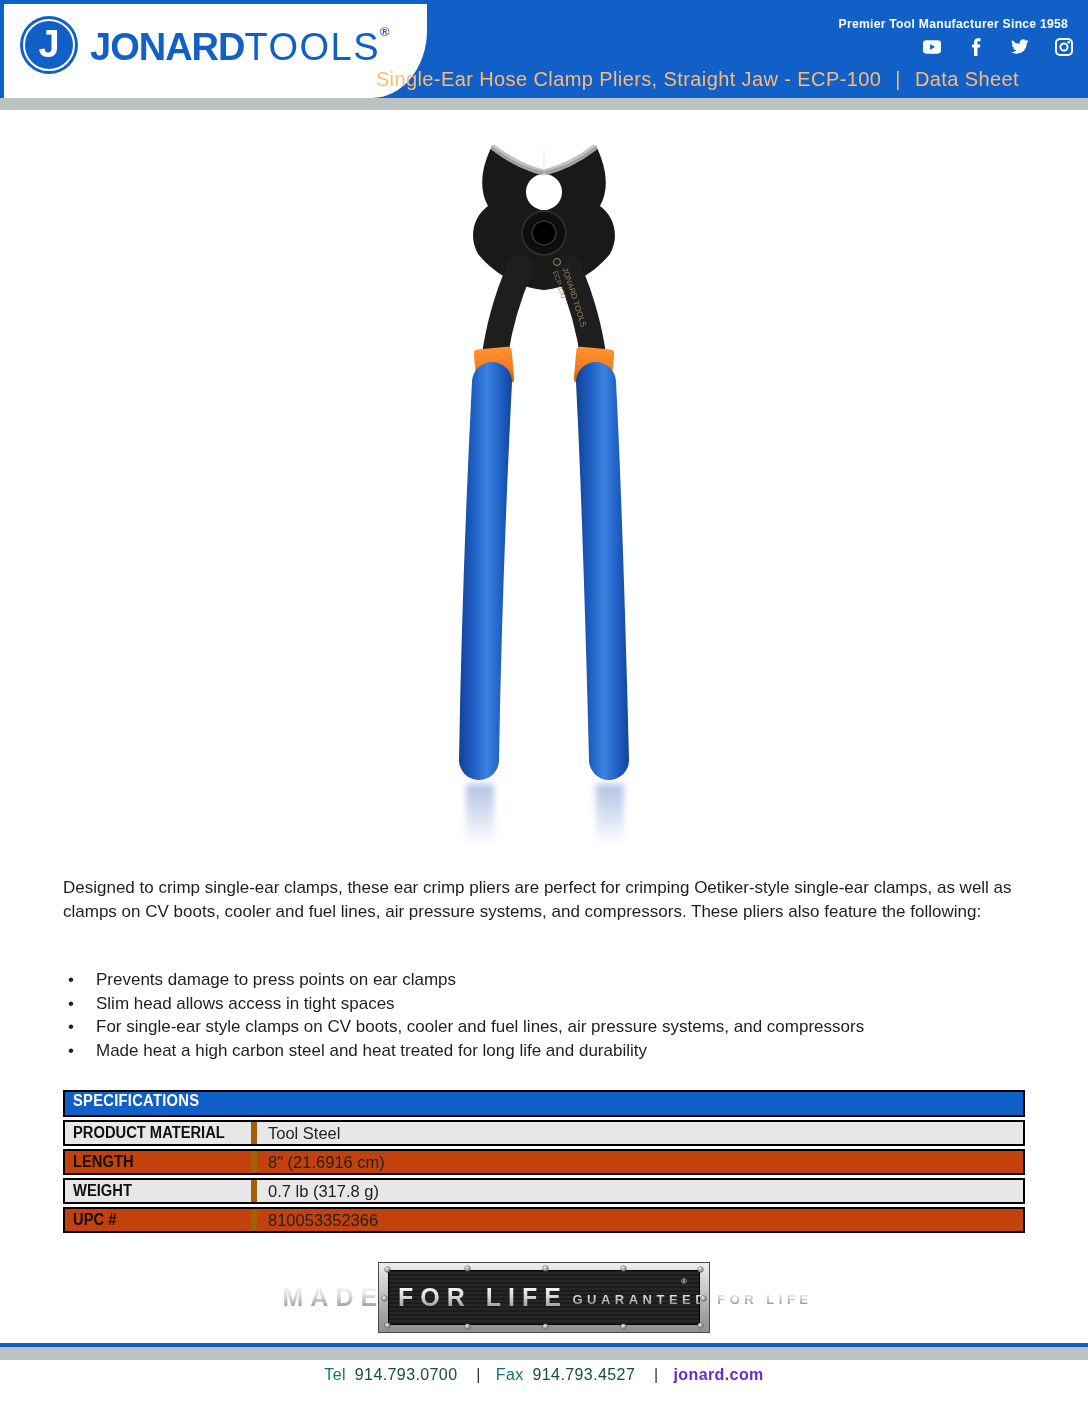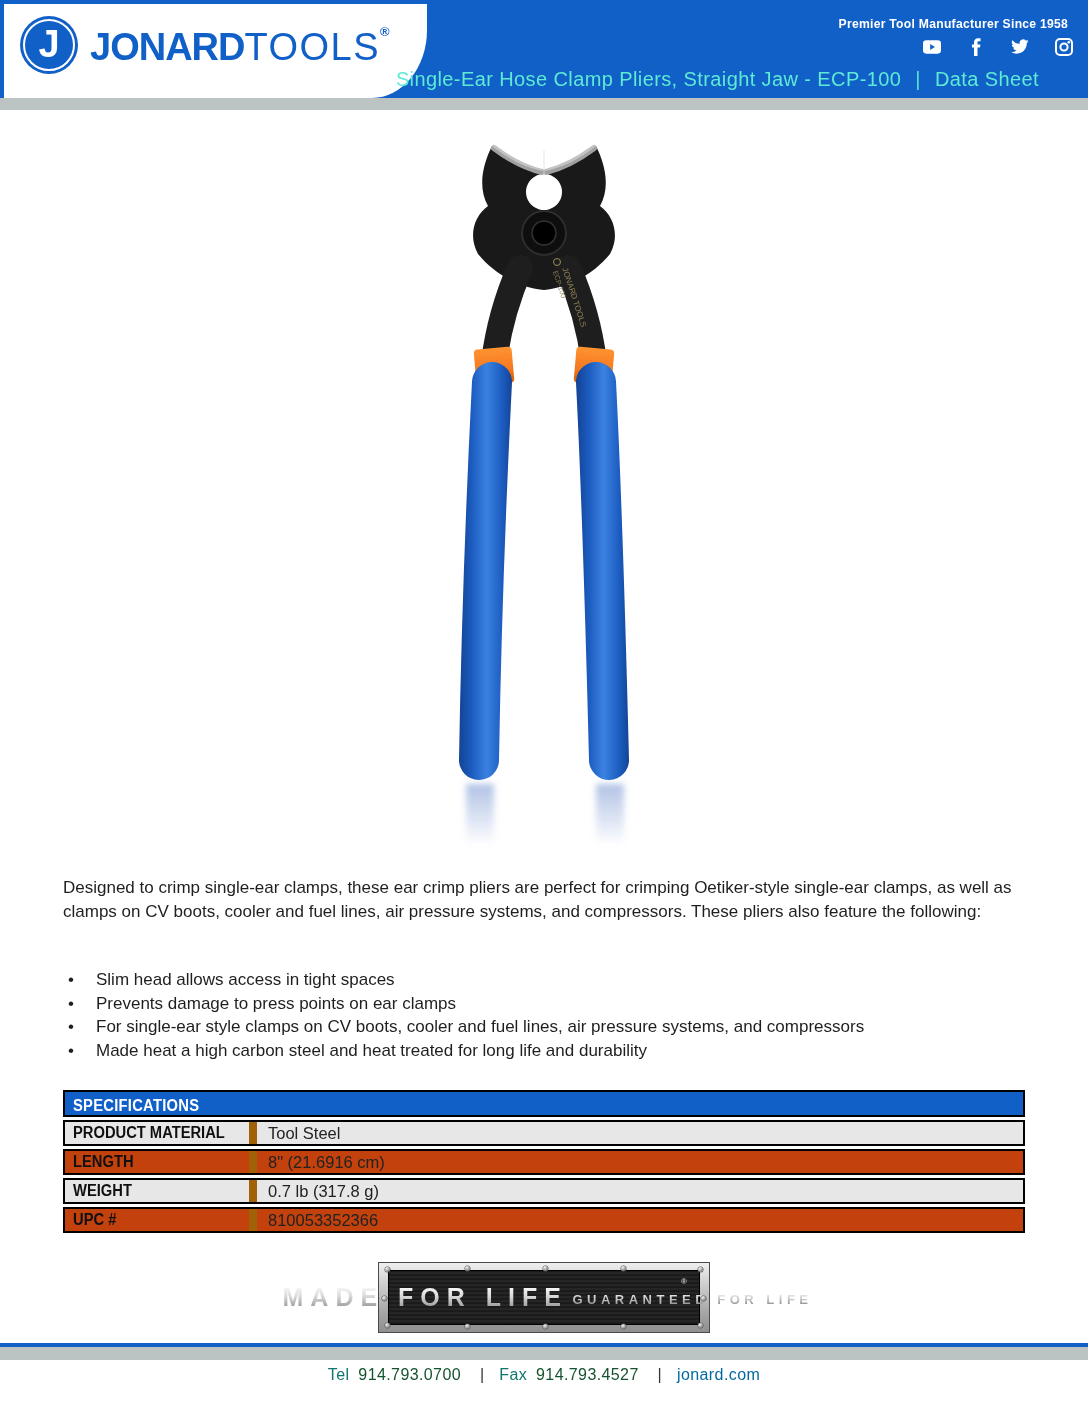--- a/index.html
+++ b/index.html
@@ -24,21 +24,21 @@
   .wm-bold{font-weight:bold;letter-spacing:-1px;}
   .wm-light{font-weight:normal;letter-spacing:1.5px;}
   .wm-reg{font-size:13px;vertical-align:24px;font-weight:bold;}
   .tagline{
     position:absolute;right:20px;top:16px;color:#ffffff;font-size:13.5px;font-weight:bold;
     transform:scaleX(0.9);transform-origin:right center;letter-spacing:0.3px;white-space:nowrap;
   }
   .social-row{position:absolute;right:15px;top:38px;display:flex;gap:26px;align-items:center;}
   .social-ic{width:18px;height:18px;display:flex;align-items:center;justify-content:center;cursor:pointer;}
   .doc-title{
-    position:absolute;right:49px;bottom:7px;color:#5eead4;font-size:20px;font-weight:normal;
+    position:absolute;right:69px;bottom:7px;color:#fdba74;font-size:20px;font-weight:normal;
     letter-spacing:0.4px;white-space:nowrap;
   }
   .doc-title .sep{margin:0 14px;opacity:0.95;}
   .graybar{position:absolute;left:0;width:1088px;background:#bcc3c3;}
   .graybar.top{top:98px;height:12px;}
   
   .figure{position:absolute;left:394px;top:130px;width:300px;height:730px;}
   
   .desc{
     position:absolute;left:63px;top:876px;width:962px;font-size:17px;line-height:24px;color:#1f1f1f;
@@ -47,33 +47,33 @@
   .features li{
     position:relative;padding-left:33px;line-height:23.5px;font-size:17px;color:#1f1f1f;
   }
   .features li::before{
     content:"\2022";position:absolute;left:5px;top:0;font-size:17px;color:#1f1f1f;
   }
   
   .spec-table{position:absolute;left:63px;top:1090px;width:962px;}
   .spec-head{
     box-sizing:border-box;height:27px;background:#1160C8;border:2px solid #000;
-    display:flex;align-items:flex-end;padding-left:8px;
+    display:flex;align-items:flex-start;padding-left:8px;
   }
   .spec-head span{
     color:#fff;font-weight:bold;font-size:16px;letter-spacing:0.3px;
     transform:scaleX(0.92);transform-origin:left center;
   }
   .spec-row{
     box-sizing:border-box;height:26px;border:2px solid #000;margin-top:3px;
     display:flex;align-items:stretch;background:#c2410c;
   }
   .spec-row.alt{background:#e7e7e7;}
   .spec-label{
-    box-sizing:border-box;width:192px;flex:0 0 192px;border-right:8px solid #a16207;
+    box-sizing:border-box;width:192px;flex:0 0 192px;border-right:6px solid #a16207;
     display:flex;align-items:center;padding-left:8px;
   }
   .spec-label span{
     font-weight:bold;font-size:16px;color:#101010;white-space:nowrap;
     transform:scaleX(0.92);transform-origin:left center;
   }
   .spec-value{display:flex;align-items:center;padding-left:11px;font-size:16.5px;color:#222;}
   
   .badge{
     position:absolute;left:378px;top:1262px;width:332px;height:71px;box-sizing:border-box;
@@ -109,21 +109,21 @@
   
   .foot-blue{position:absolute;left:0;top:1343px;width:1088px;height:4px;background:#1160C8;}
   .graybar.bottom{top:1347px;height:13px;}
   .footer-line{
     position:absolute;left:0;top:1366px;width:1088px;text-align:center;font-size:16px;
     letter-spacing:0.4px;color:#1c1c1c;
   }
   .footer-line .lbl{color:#0f766e;font-weight:normal;}
   .footer-line .num{font-weight:normal;color:#14532d;margin:0 4px;text-align:right;}
   .footer-line .fsep{margin:0 10px;color:#333;}
-  .footer-line .site{color:#0369a1;cursor:pointer;}
+  .footer-line .site{color:#6d28d9;cursor:pointer;font-weight:bold;}
 </style>
 </head>
 <body>
 
 <div class="header">
   <div class="logo-plate">
     <div class="logo-row">
       <div class="logo-circle">
         <span class="logo-j">J</span>
       </div>
@@ -238,22 +238,22 @@
     <g filter="url(#soft)">
       <rect x="72" y="654" width="28" height="58" fill="url(#fadeL)"></rect>
       <rect x="202" y="654" width="28" height="58" fill="url(#fadeL)"></rect>
     </g>
   </svg>
 </div>
 
 <div class="desc">Designed to crimp single-ear clamps, these ear crimp pliers are perfect for crimping Oetiker-style single-ear clamps, as well as clamps on CV boots, cooler and fuel lines, air pressure systems, and compressors. These pliers also feature the following:</div>
 
 <ul class="features">
+  <li>Prevents damage to press points on ear clamps</li>
   <li>Slim head allows access in tight spaces</li>
-  <li>Prevents damage to press points on ear clamps</li>
   <li>For single-ear style clamps on CV boots, cooler and fuel lines, air pressure systems, and compressors</li>
   <li>Made heat a high carbon steel and heat treated for long life and durability</li>
 </ul>
 
 <div class="spec-table">
   <div class="spec-head">
     <span>SPECIFICATIONS</span>
   </div>
   <div class="spec-row alt">
     <div class="spec-label">

